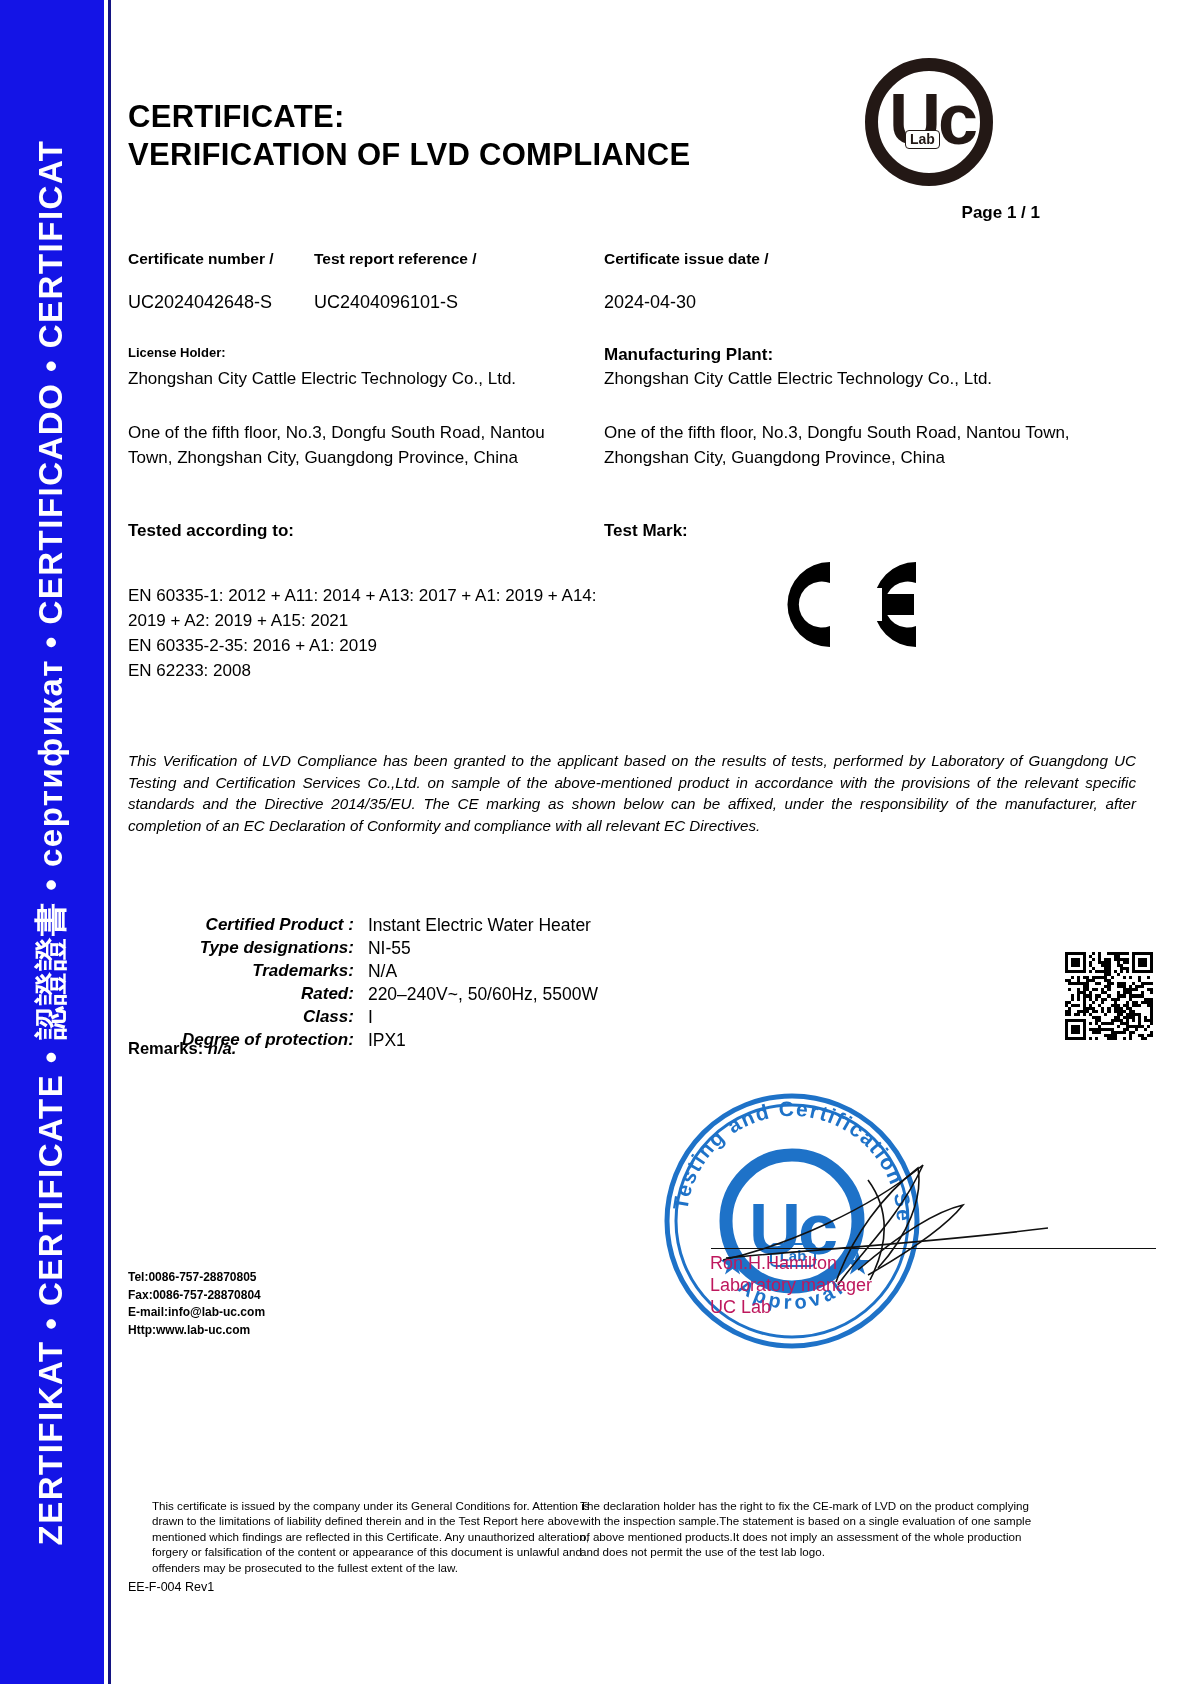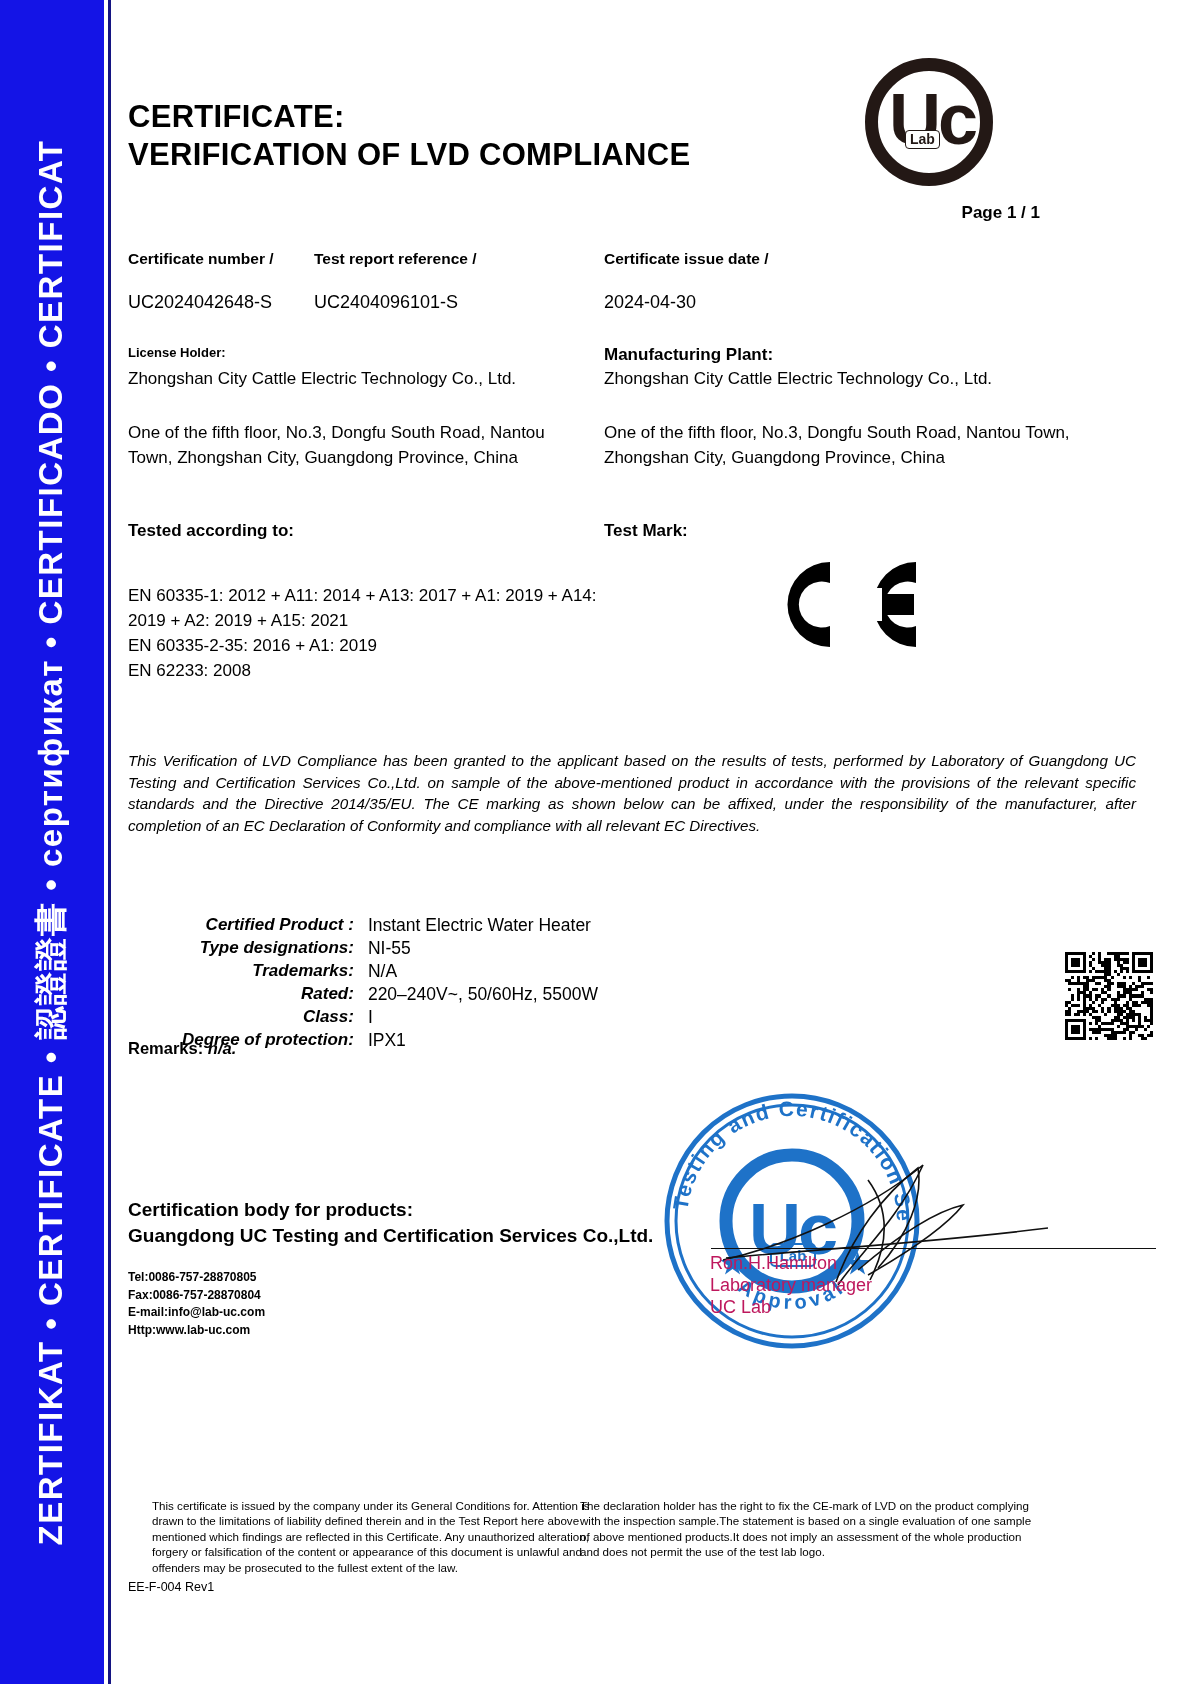--- a/index.html
+++ b/index.html
@@ -666,24 +666,20 @@
           <rect x="20" y="23" width="1" height="1" fill="#000"></rect>
           <rect x="24" y="23" width="1" height="1" fill="#000"></rect>
           <rect x="20" y="24" width="1" height="1" fill="#000"></rect>
           <rect x="21" y="24" width="1" height="1" fill="#000"></rect>
           <rect x="22" y="24" width="1" height="1" fill="#000"></rect>
           <rect x="23" y="24" width="1" height="1" fill="#000"></rect>
           <rect x="24" y="24" width="1" height="1" fill="#000"></rect>
         </svg>
     </div>
 
-    <div class="cb-title">
-      <div>Certification body for products:</div>
-      <div>Guangdong UC Testing and Certification Services Co.,Ltd.</div>
-    </div>
     <div class="cb-contact">
       <div>Tel:0086-757-28870805</div>
       <div>Fax:0086-757-28870804</div>
       <div>E-mail:info@lab-uc.com</div>
       <div>Http:www.lab-uc.com</div>
     </div>
 
     <div class="seal">
       <svg viewBox="0 0 258 258" width="258" height="258" aria-hidden="true">
         <defs>

